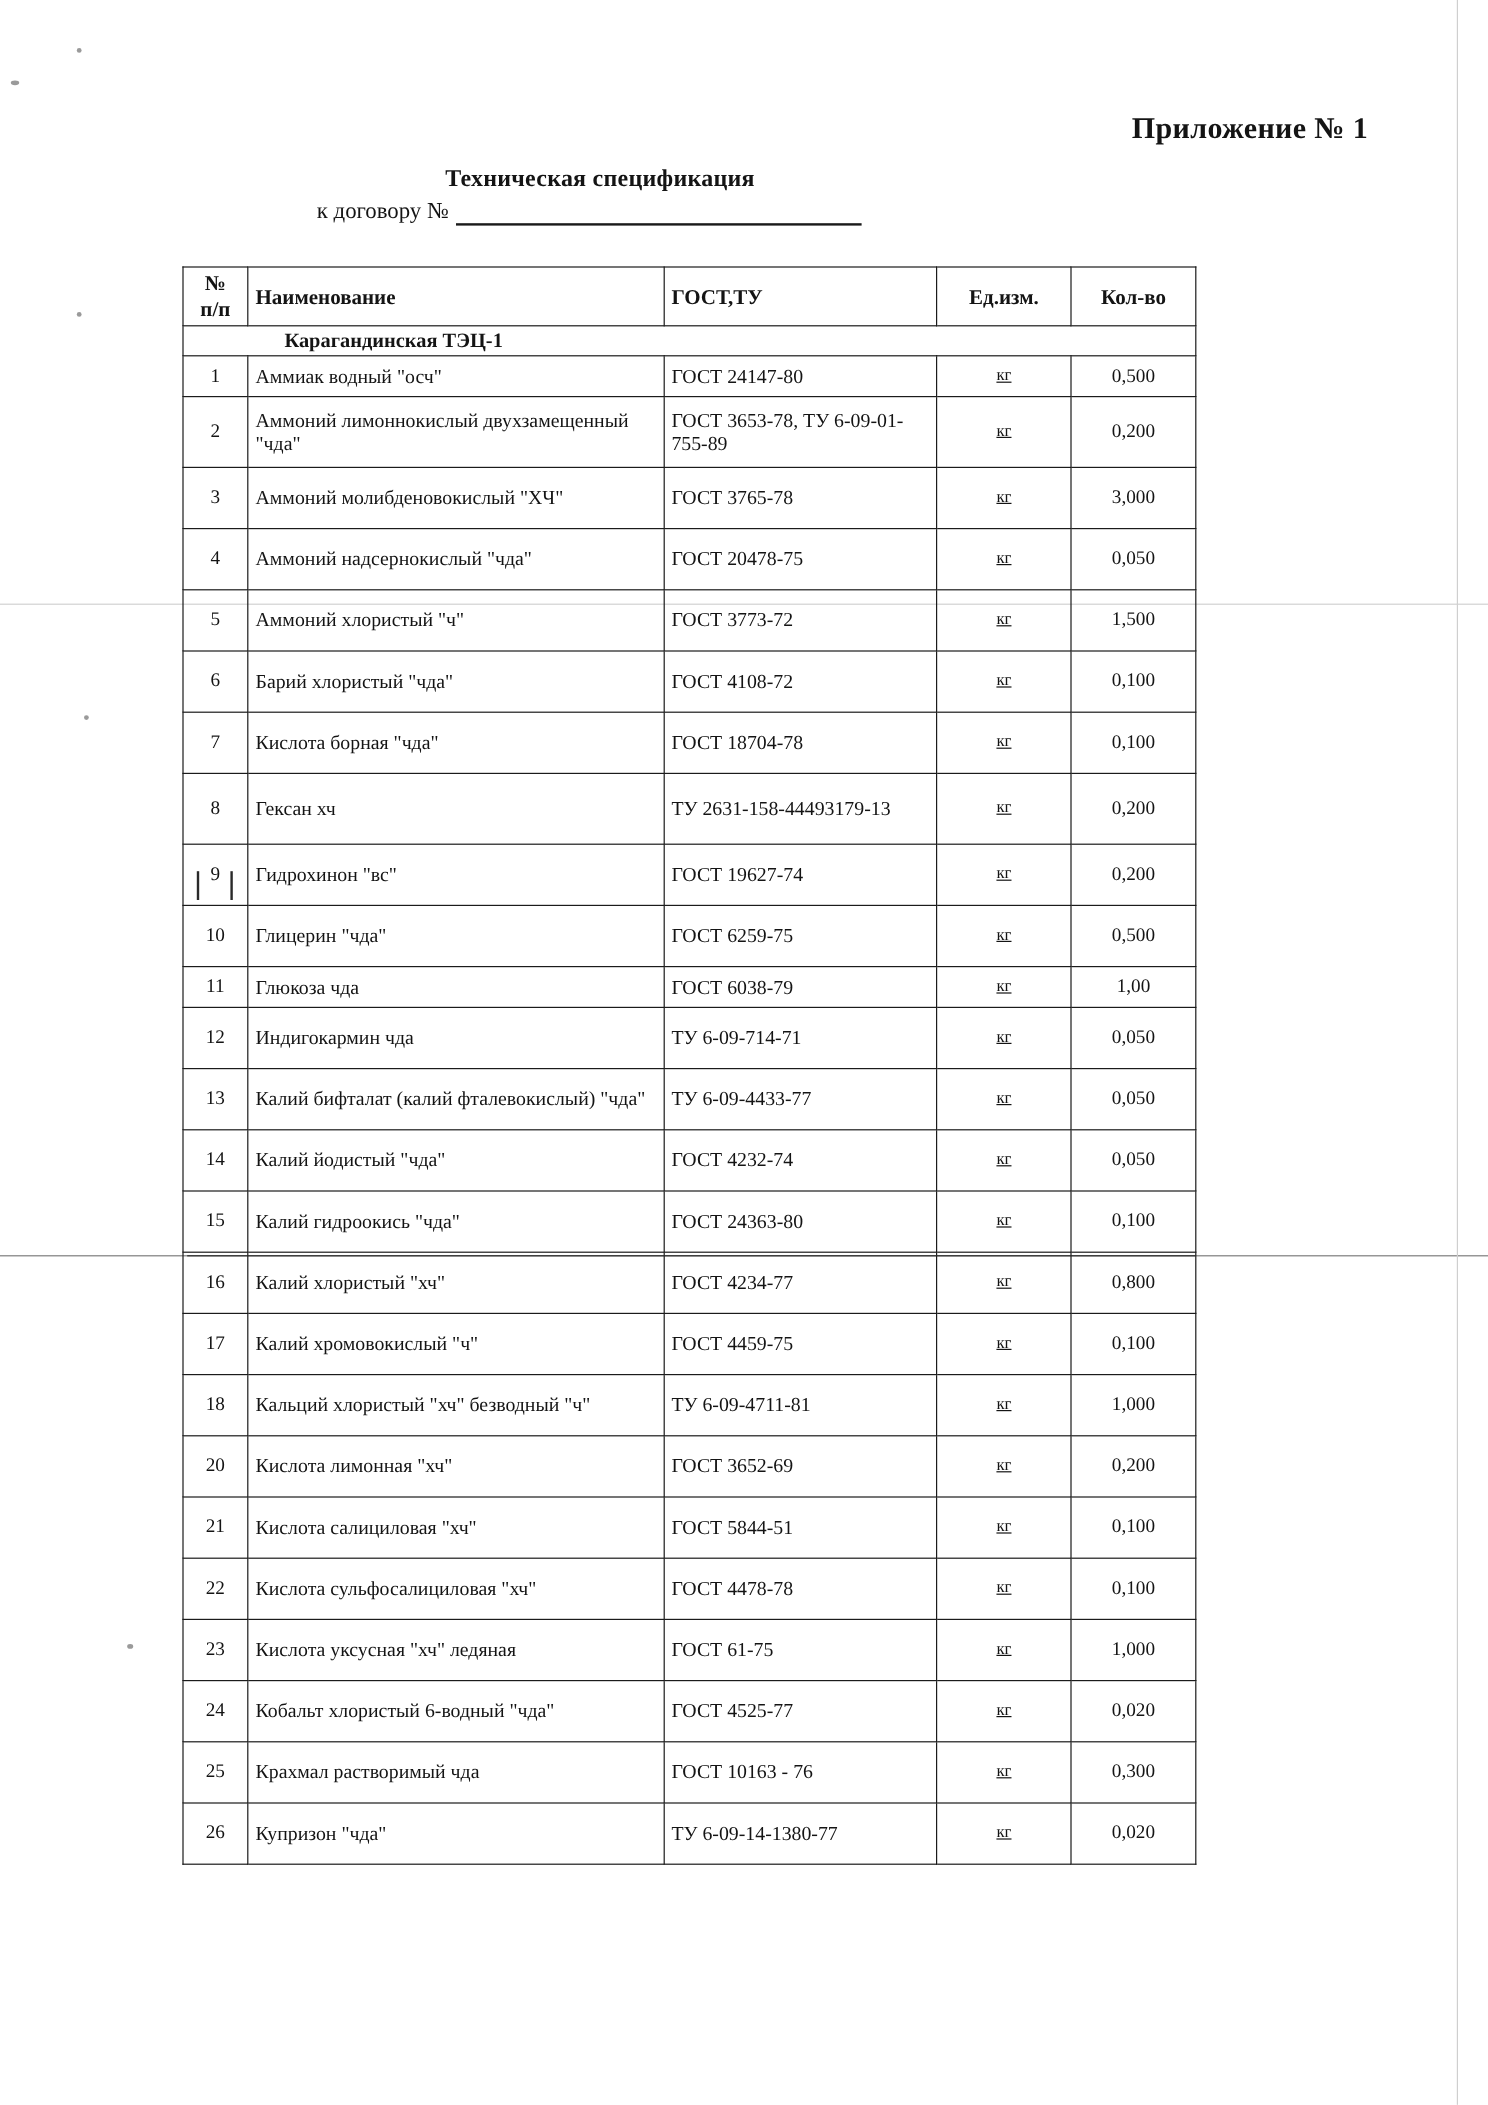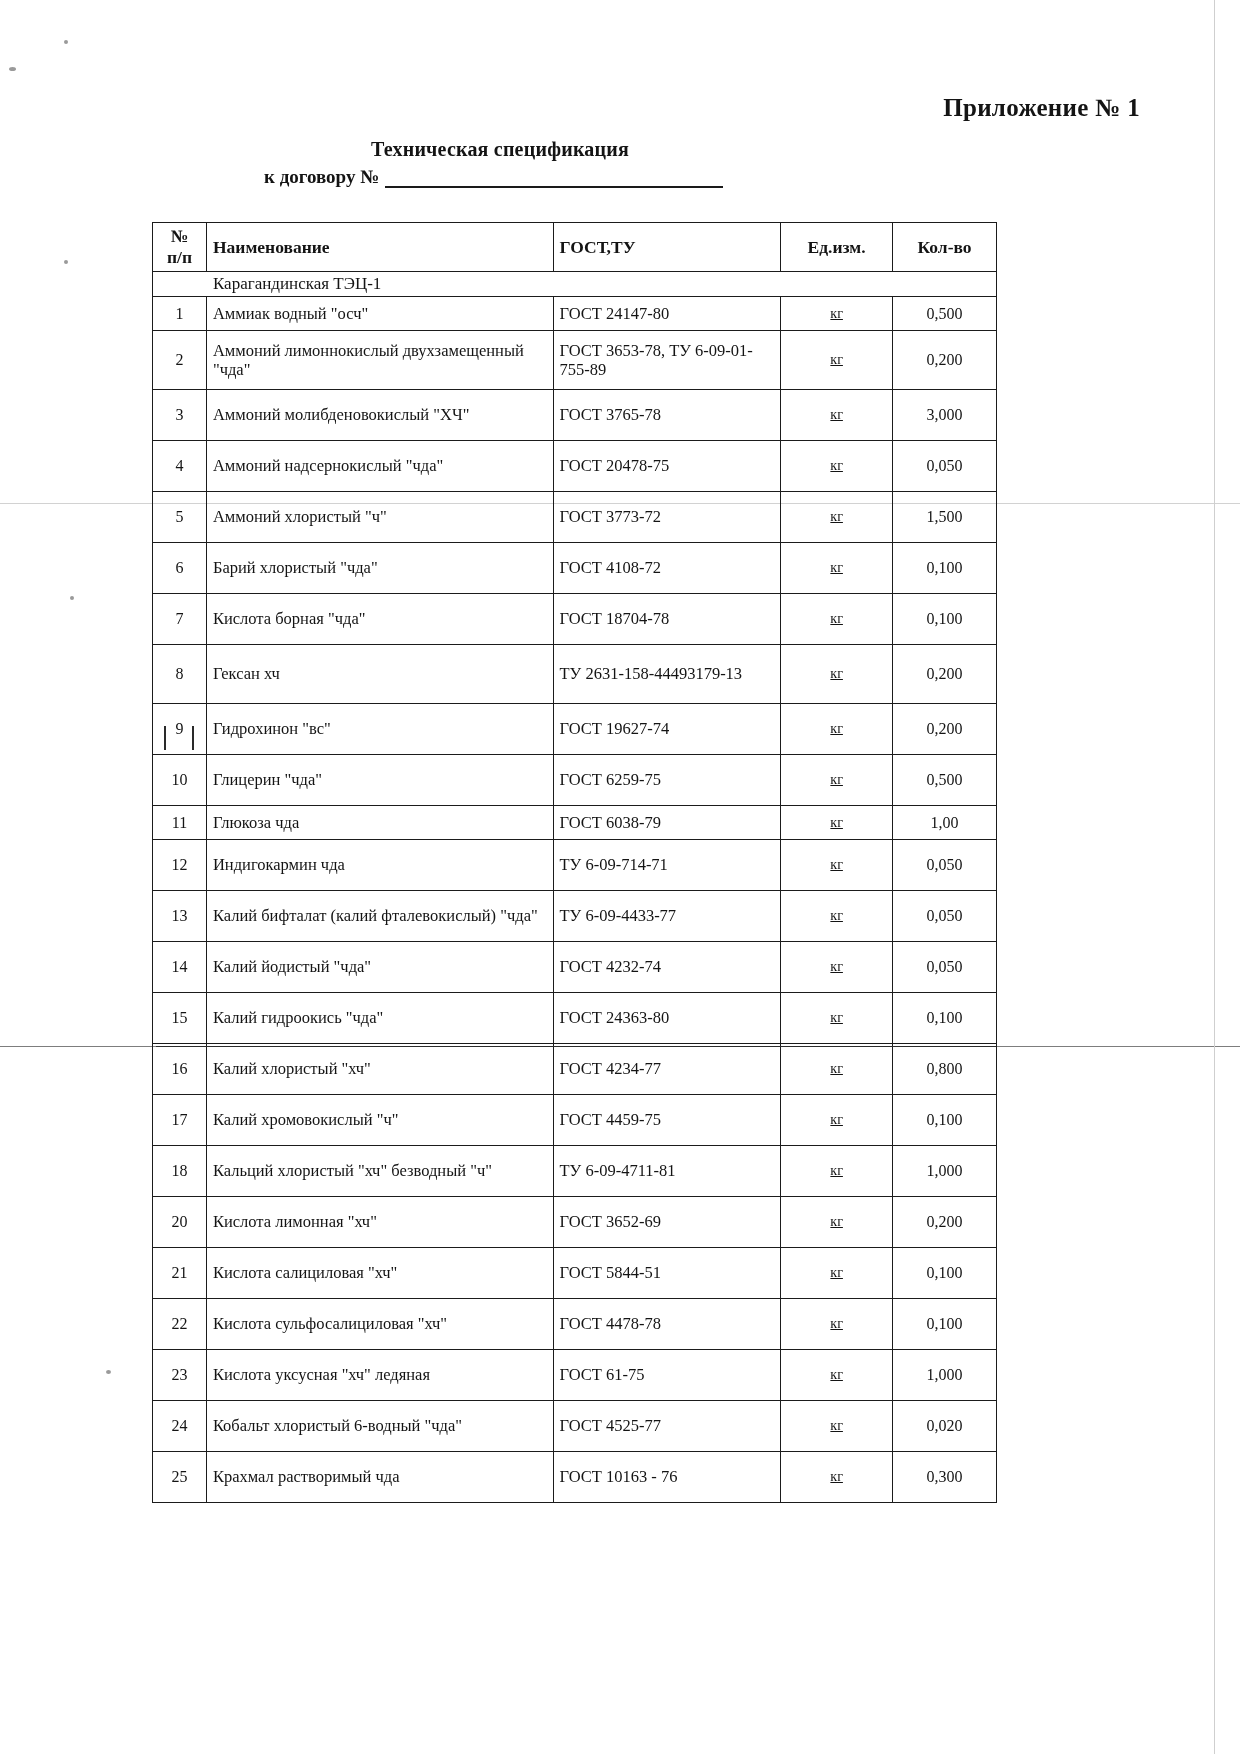--- a/index.html
+++ b/index.html
@@ -59,21 +59,21 @@
     font-size: 20px;
     font-weight: bold;
     letter-spacing: 0.2px;
   }
 
   .contract-line {
     position: absolute;
     top: 166px;
     left: 264px;
     font-size: 19px;
-    font-weight: bold;
+    font-weight: normal;
     display: flex;
     align-items: flex-end;
     gap: 6px;
   }
   .contract-line .rule {
     display: inline-block;
     width: 338px;
     border-bottom: 2px solid #1a1a1a;
     height: 16px;
   }
@@ -124,23 +124,23 @@
     text-align: center;
     font-size: 14px;
     text-decoration: underline;
   }
   td.c-qty {
     text-align: center;
     font-size: 16px;
   }
 
   tr.section td {
-    font-weight: normal;
+    font-weight: bold;
     font-size: 17px;
-    padding: 2px 6px 2px 60px;
+    padding: 2px 6px 2px 84px;
   }
 
   tr.r-tall td { height: 52px; }
   tr.r-med  td { height: 44px; }
   tr.r-short td { height: 27px; }
 
   
   .mark-9 {
     position: absolute;
     left: 164px;
@@ -367,19 +367,26 @@
           <td class="c-unit">кг</td>
           <td class="c-qty">0,020</td>
         </tr>
         <tr class="r-med">
           <td class="c-num">25</td>
           <td class="c-name">Крахмал растворимый чда</td>
           <td class="c-gost">ГОСТ 10163 - 76</td>
           <td class="c-unit">кг</td>
           <td class="c-qty">0,300</td>
         </tr>
+        <tr class="r-med">
+          <td class="c-num">26</td>
+          <td class="c-name">Купризон "чда"</td>
+          <td class="c-gost">ТУ 6-09-14-1380-77</td>
+          <td class="c-unit">кг</td>
+          <td class="c-qty">0,020</td>
+        </tr>
       </tbody>
   </table>
 
   <div class="mark-9"></div>
   <div class="strike-16"></div>
 
 </div>
 
 </body></html>

